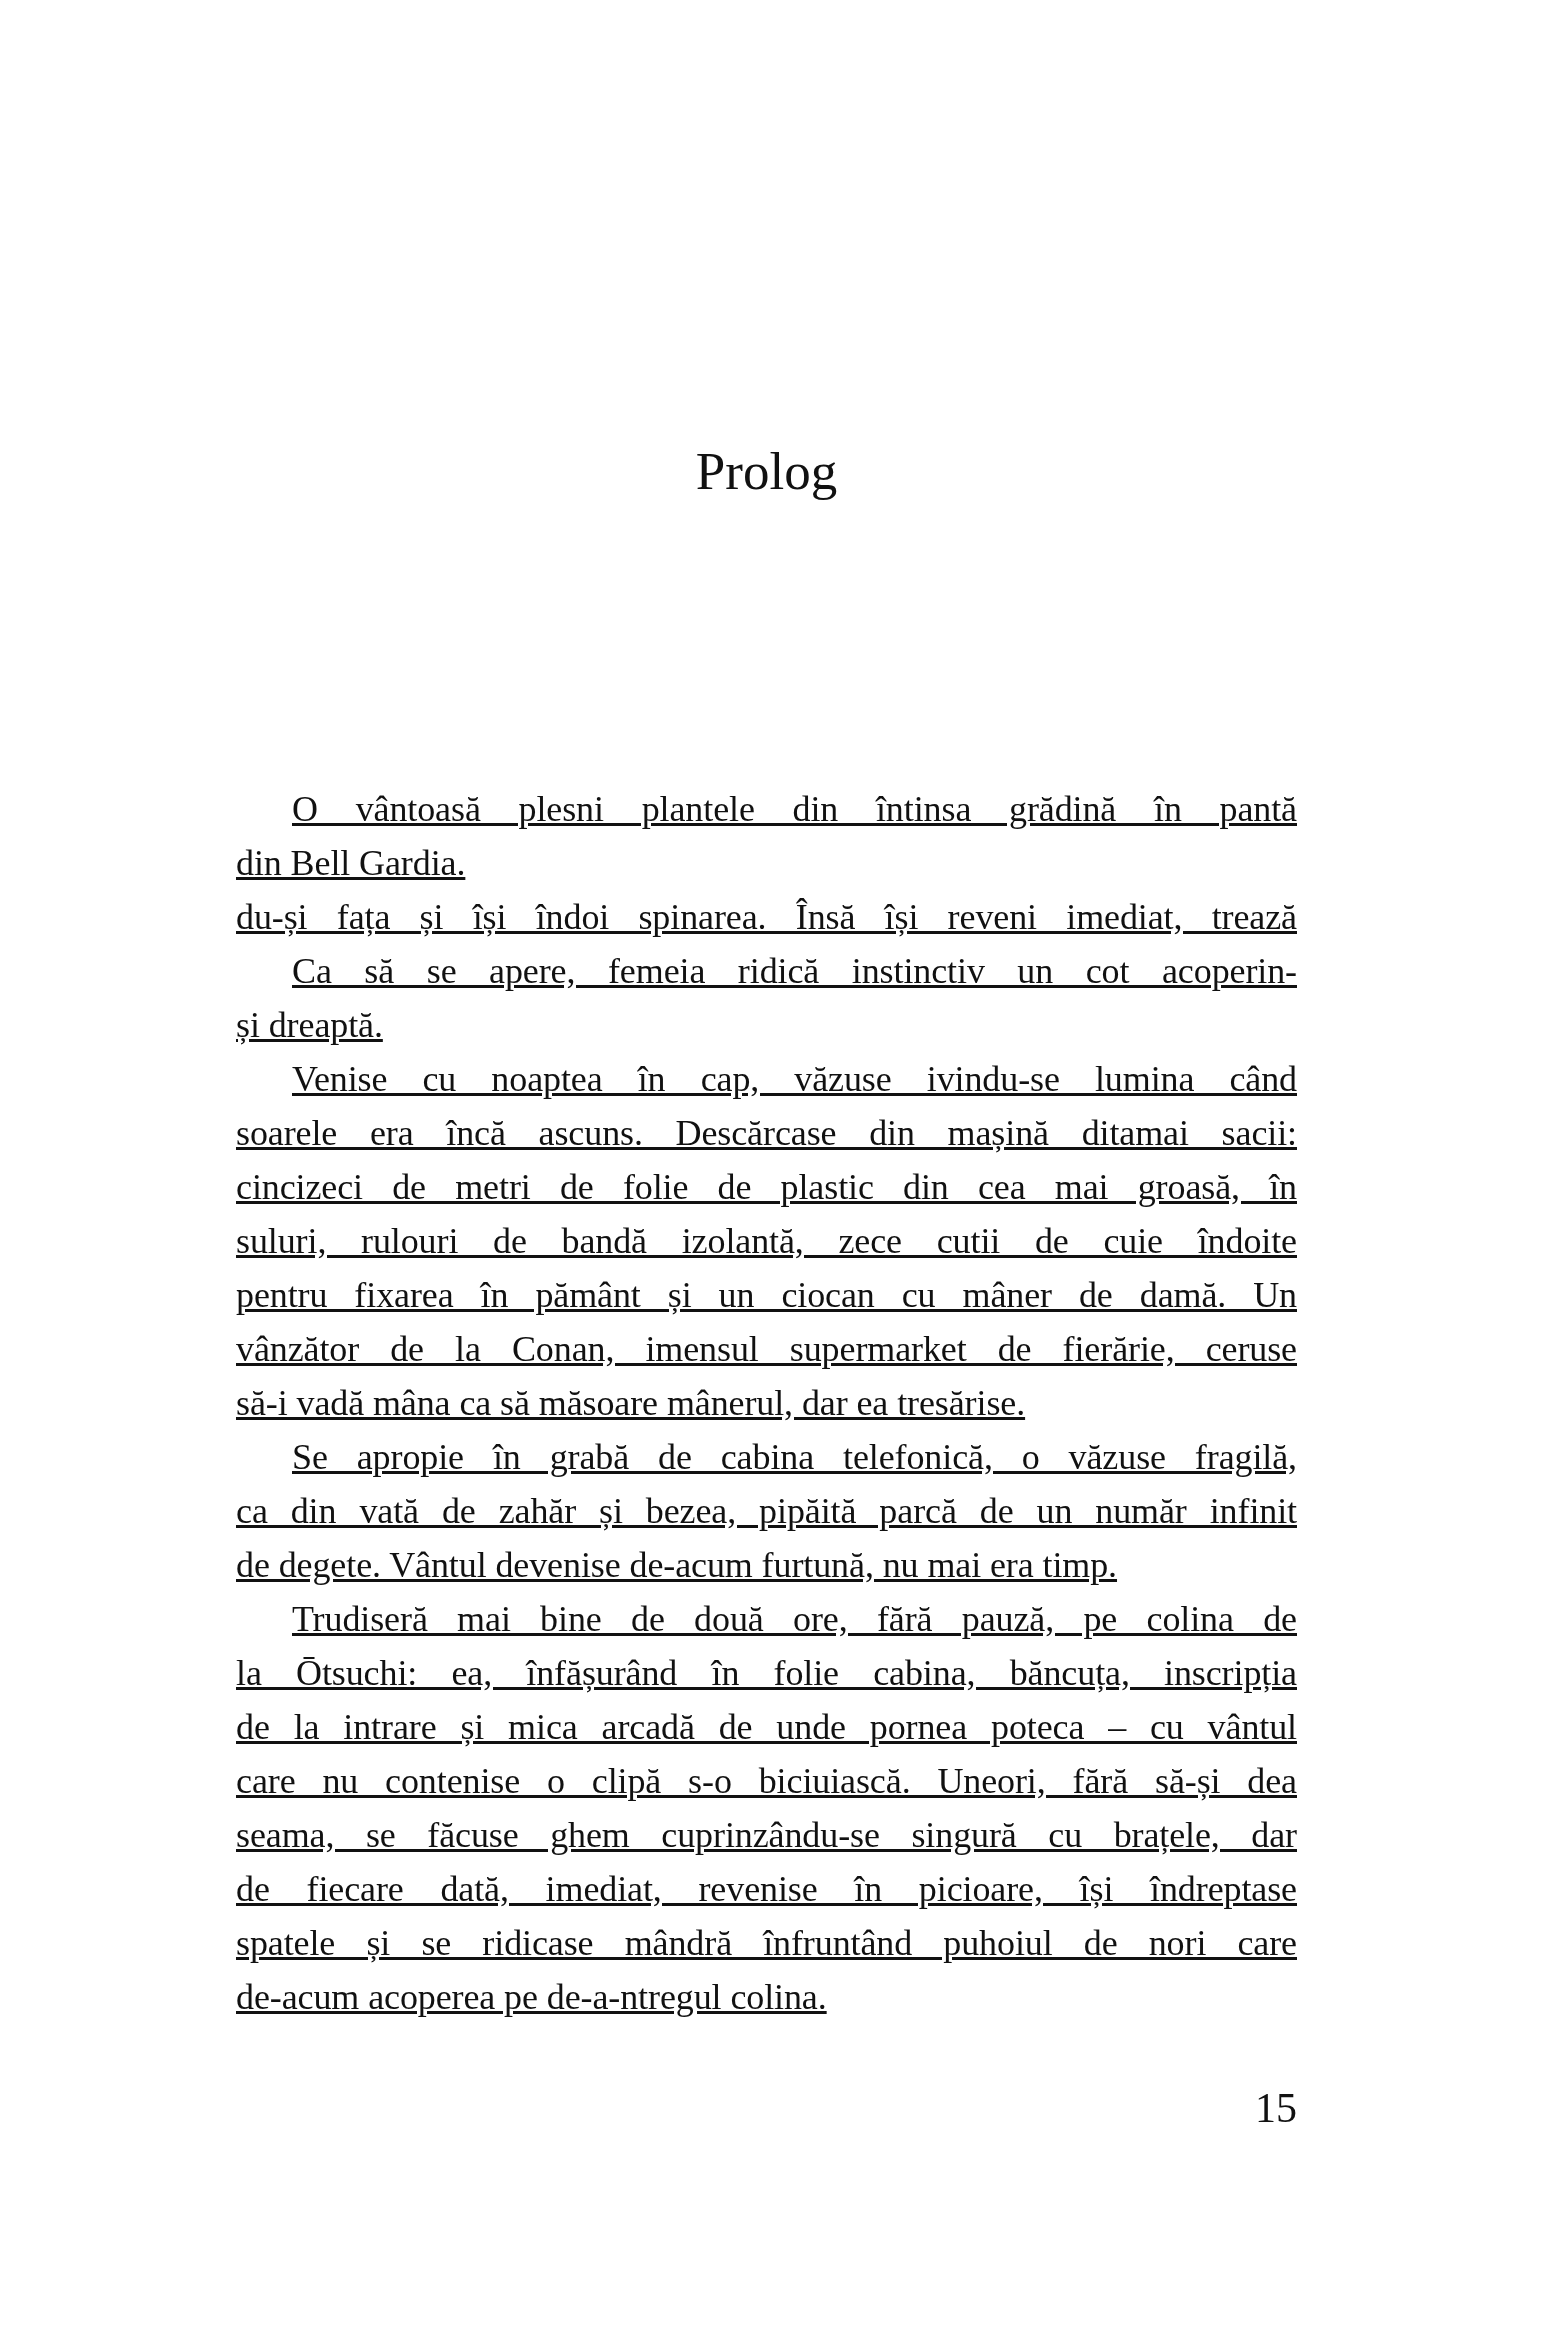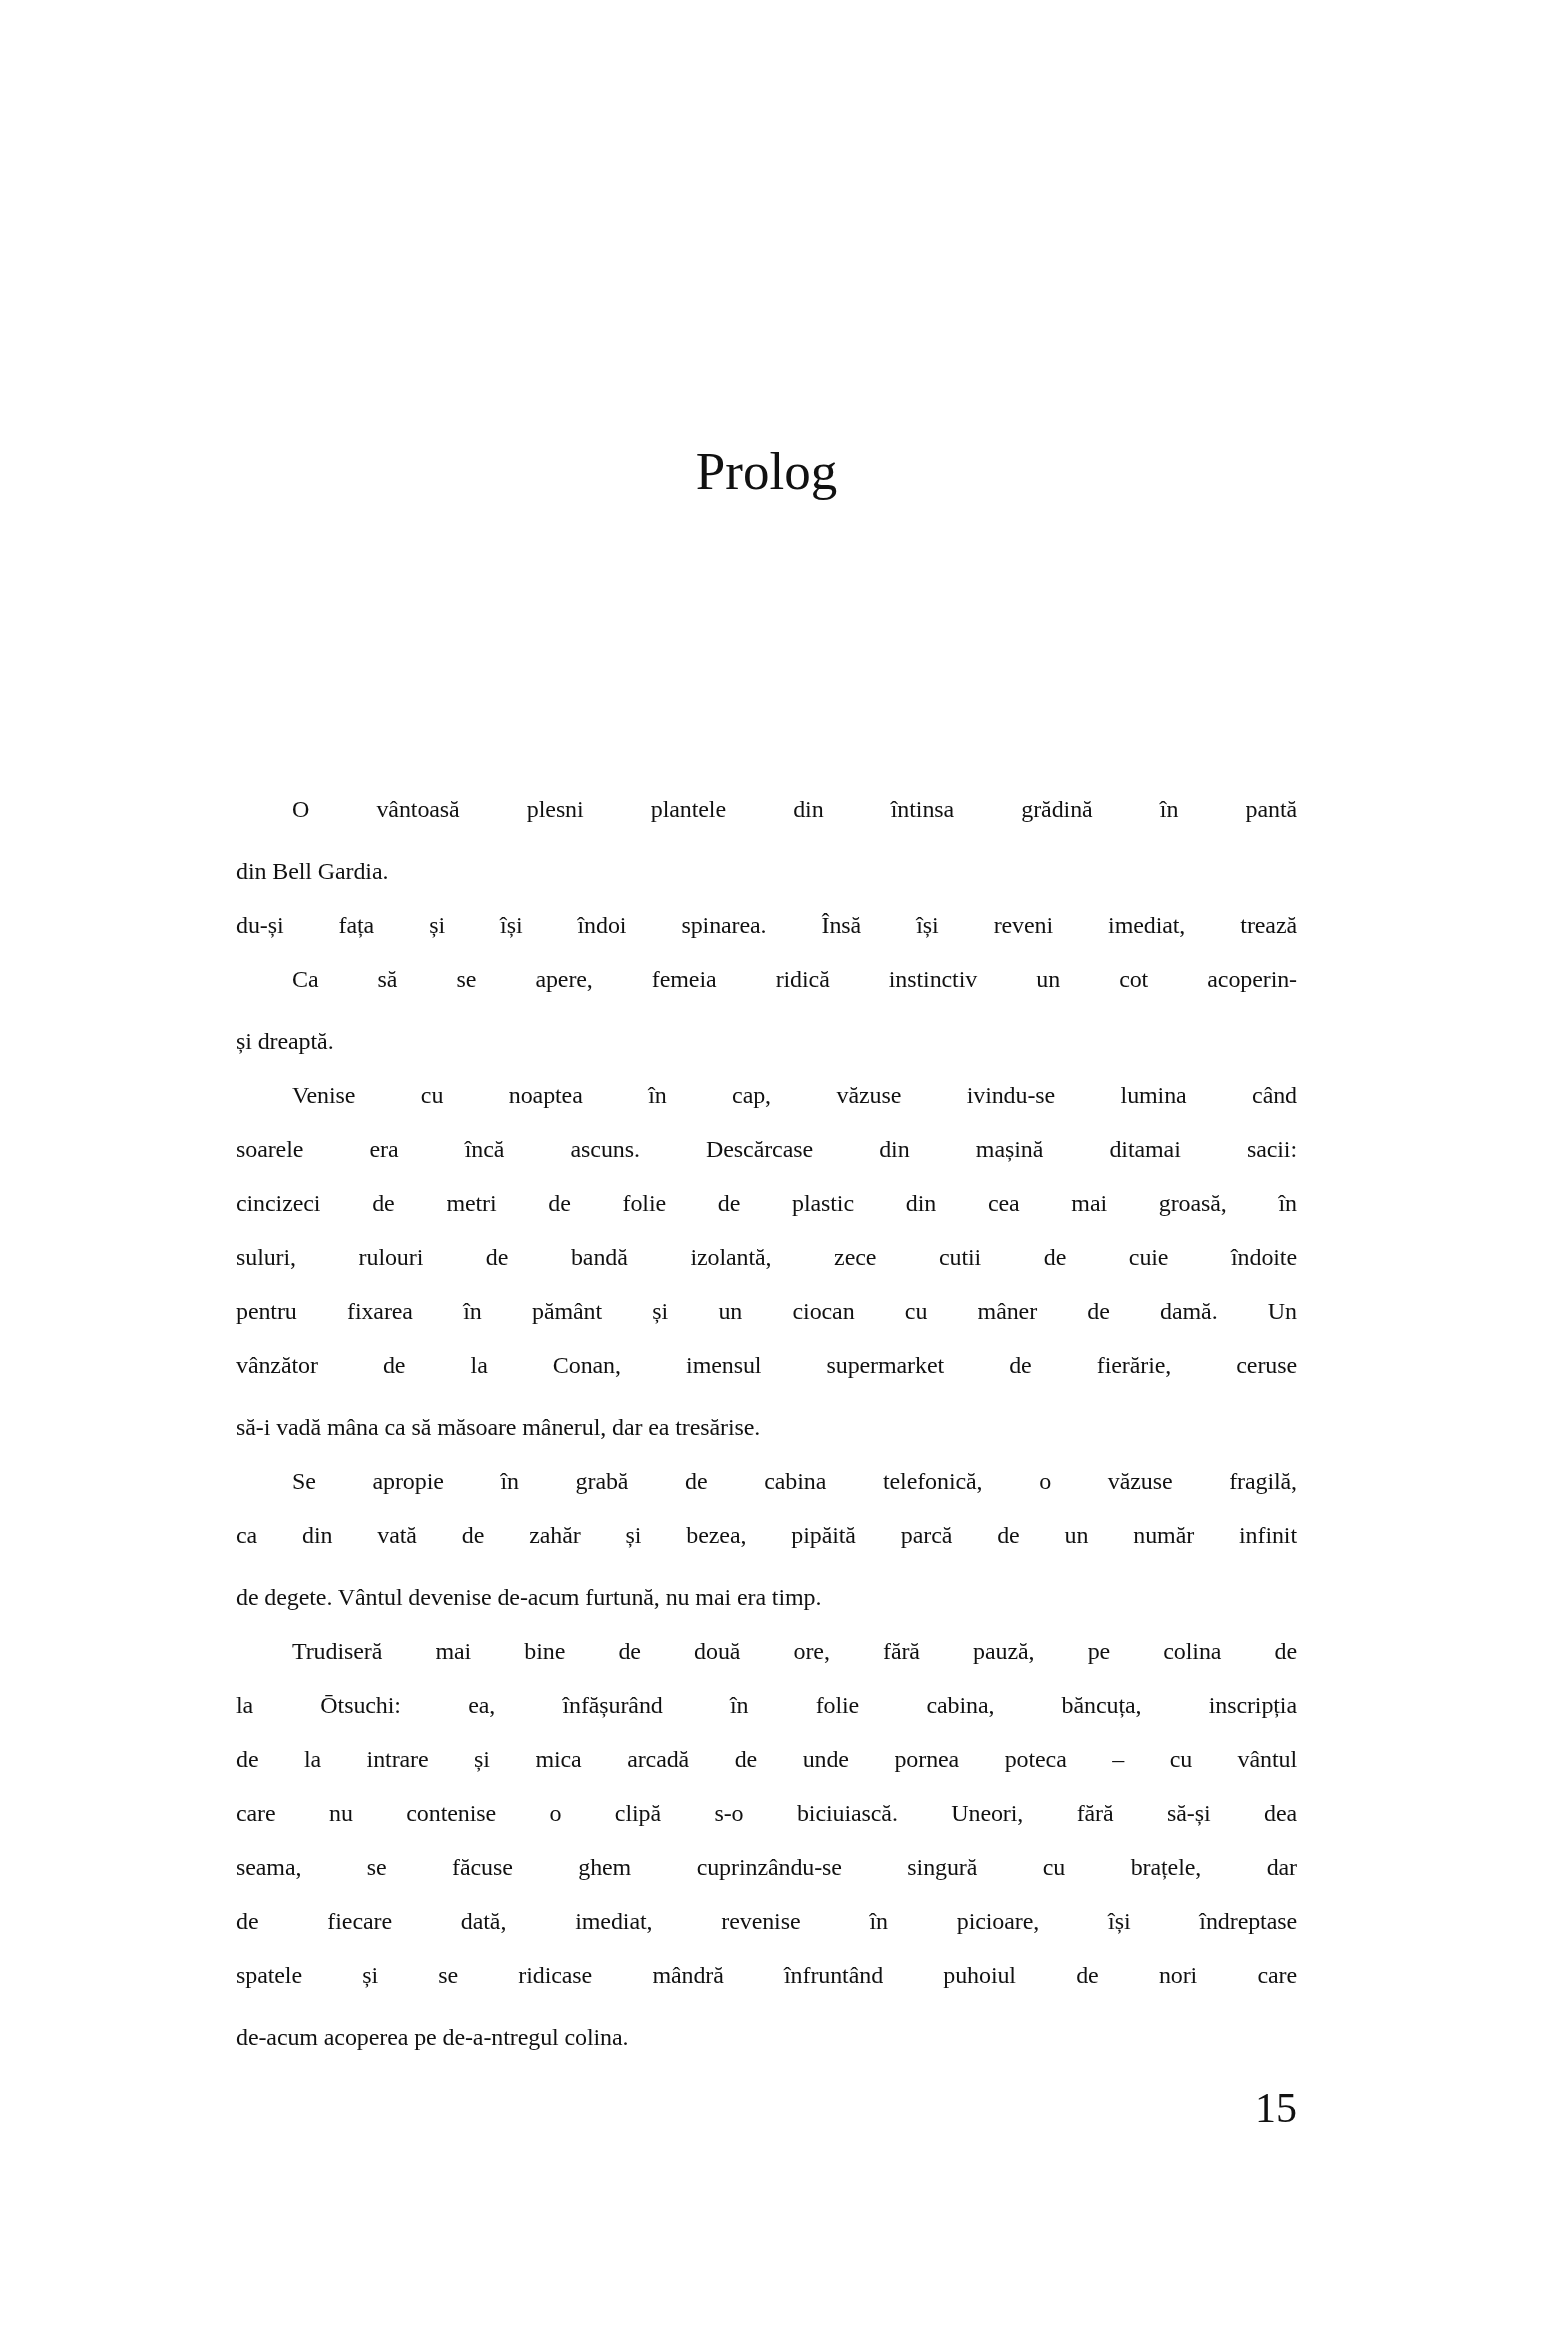--- a/index.html
+++ b/index.html
@@ -37,33 +37,33 @@
   .body-text {
     position: absolute;
     left: 236px;
     top: 782px;
     width: 1061px;
   }
   .line {
     display: block;
     height: 54px;
     line-height: 54px;
-    font-size: 24px;
+    font-size: 36px;
     white-space: nowrap;
     text-align: justify;
     text-align-last: justify;
     letter-spacing: -0.1px;
+    text-decoration: underline;
   }
   .line.indent {
     padding-left: 56px;
   }
   .line.last {
     text-align: right;
     text-align-last: left;
-    margin-top: 8px;
   }
   .page-number {
     position: absolute;
     left: 1155px;
     width: 142px;
     top: 2082px;
     height: 53px;
     line-height: 53px;
     font-size: 42px;
     text-align: right;

